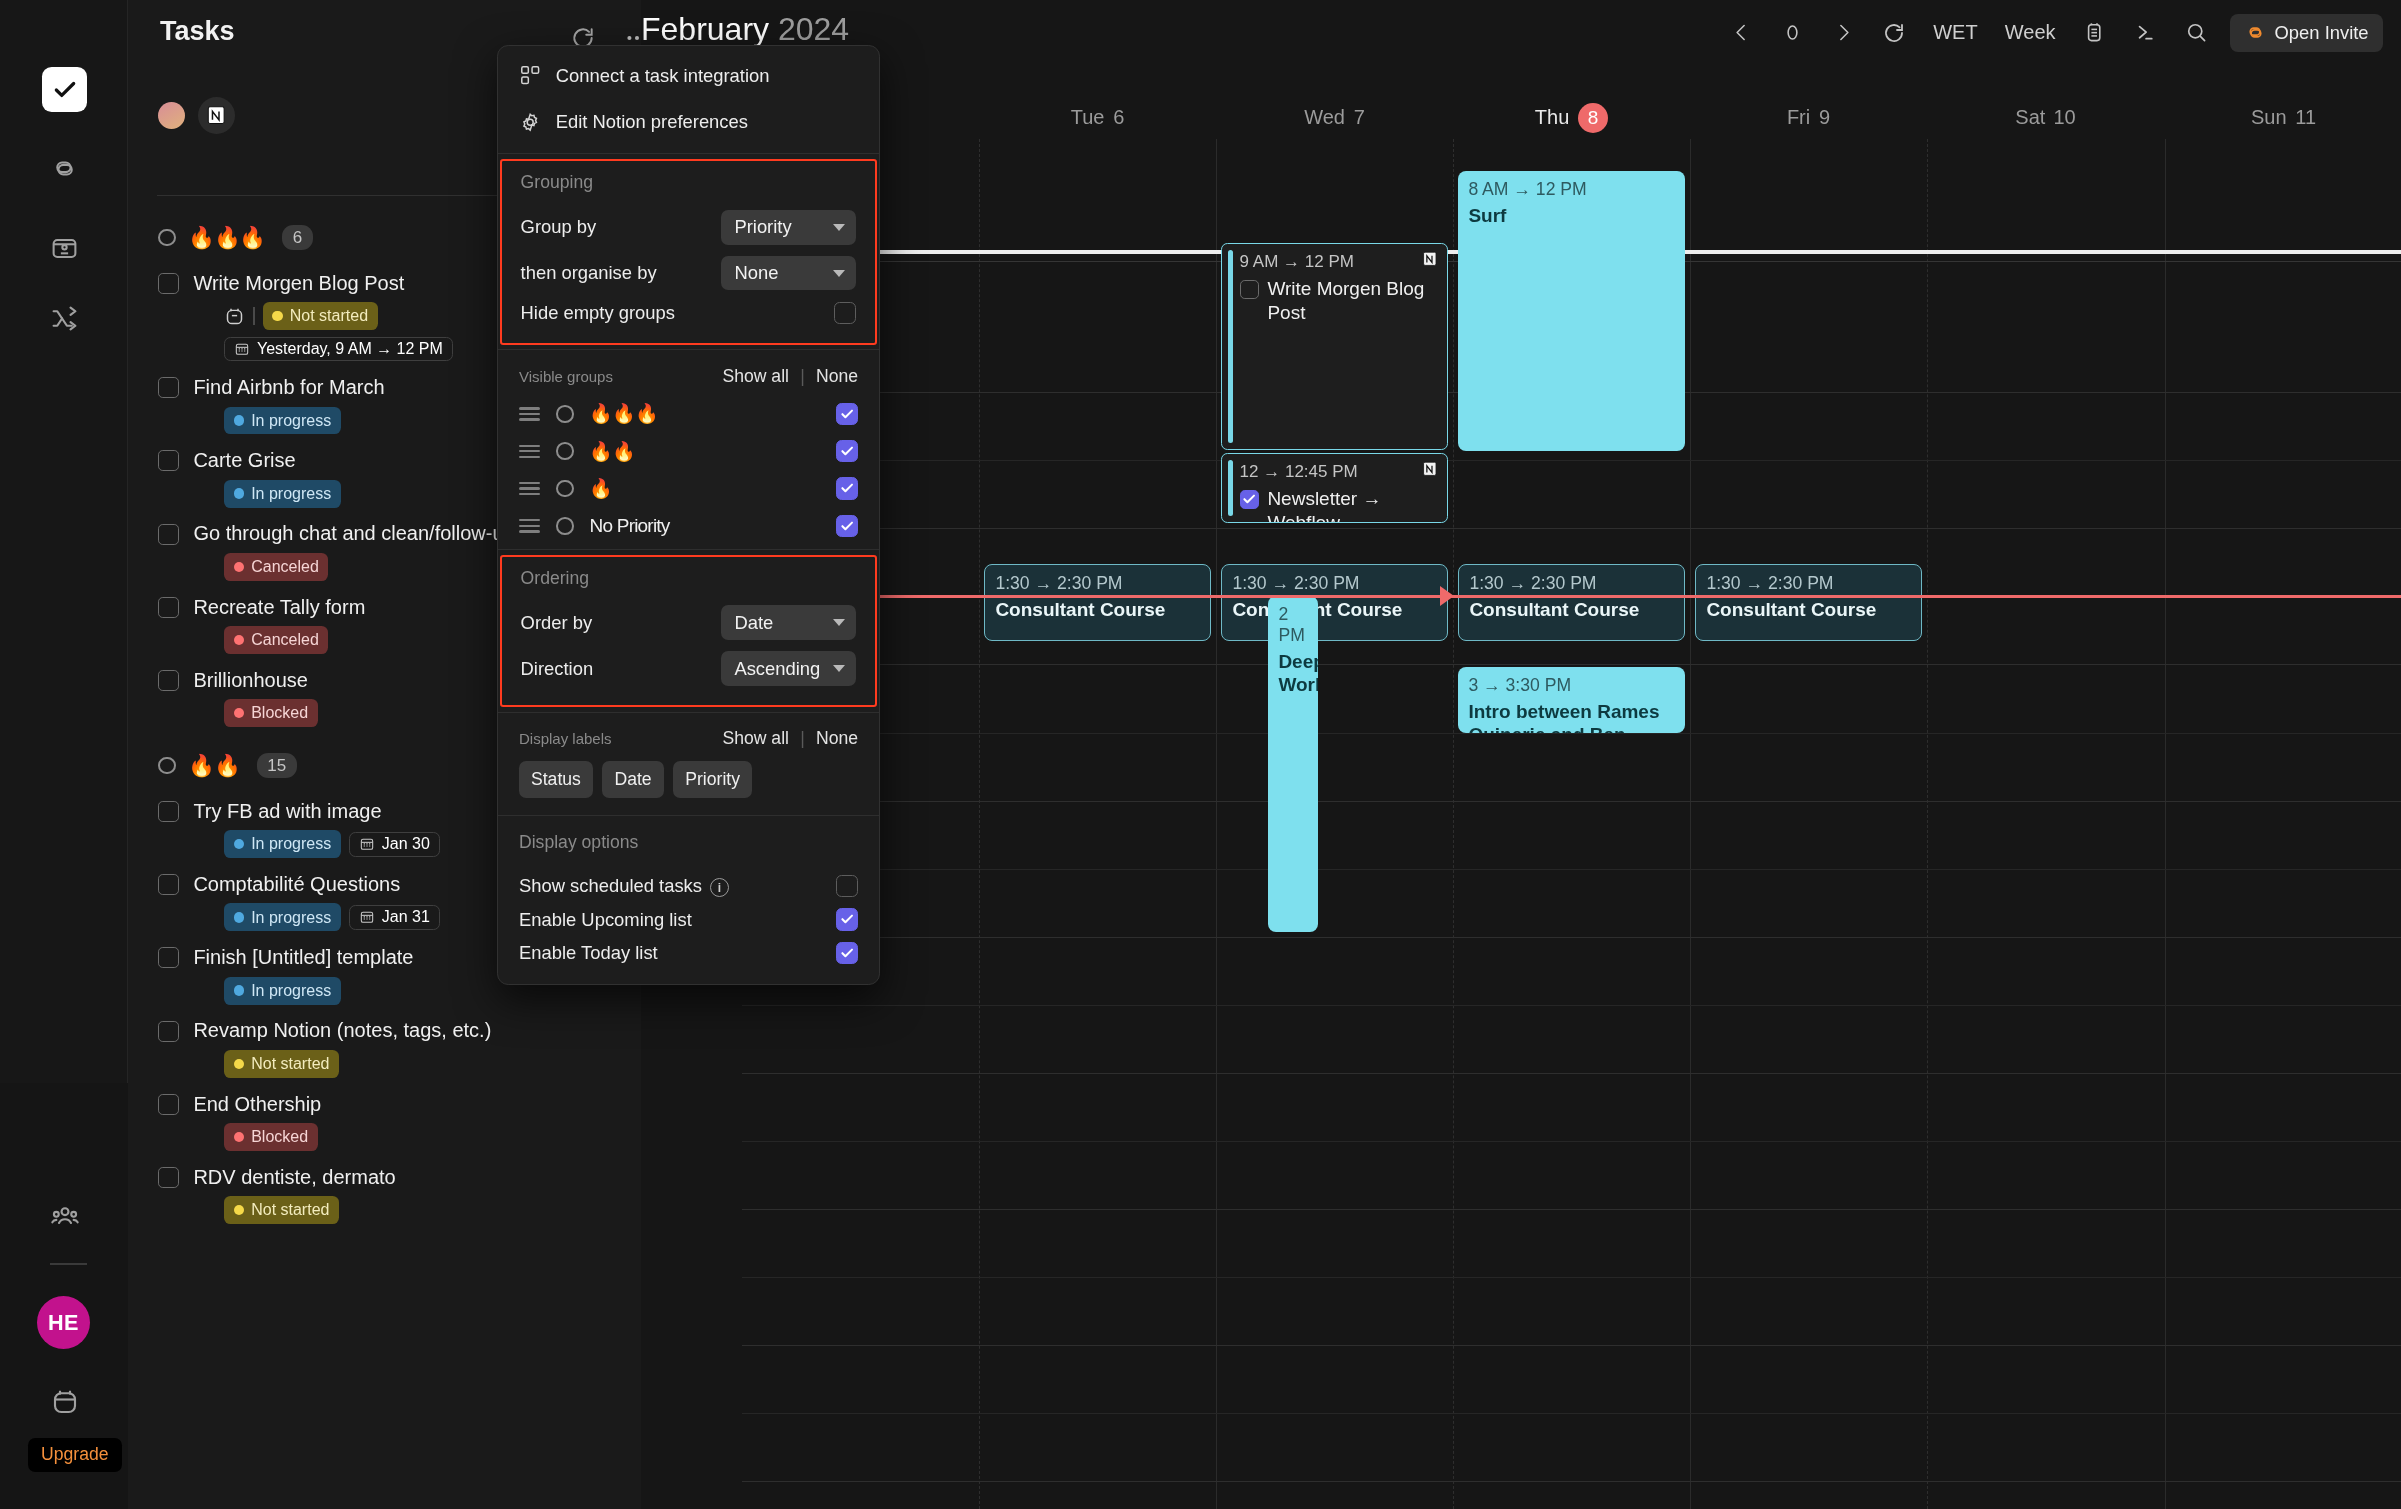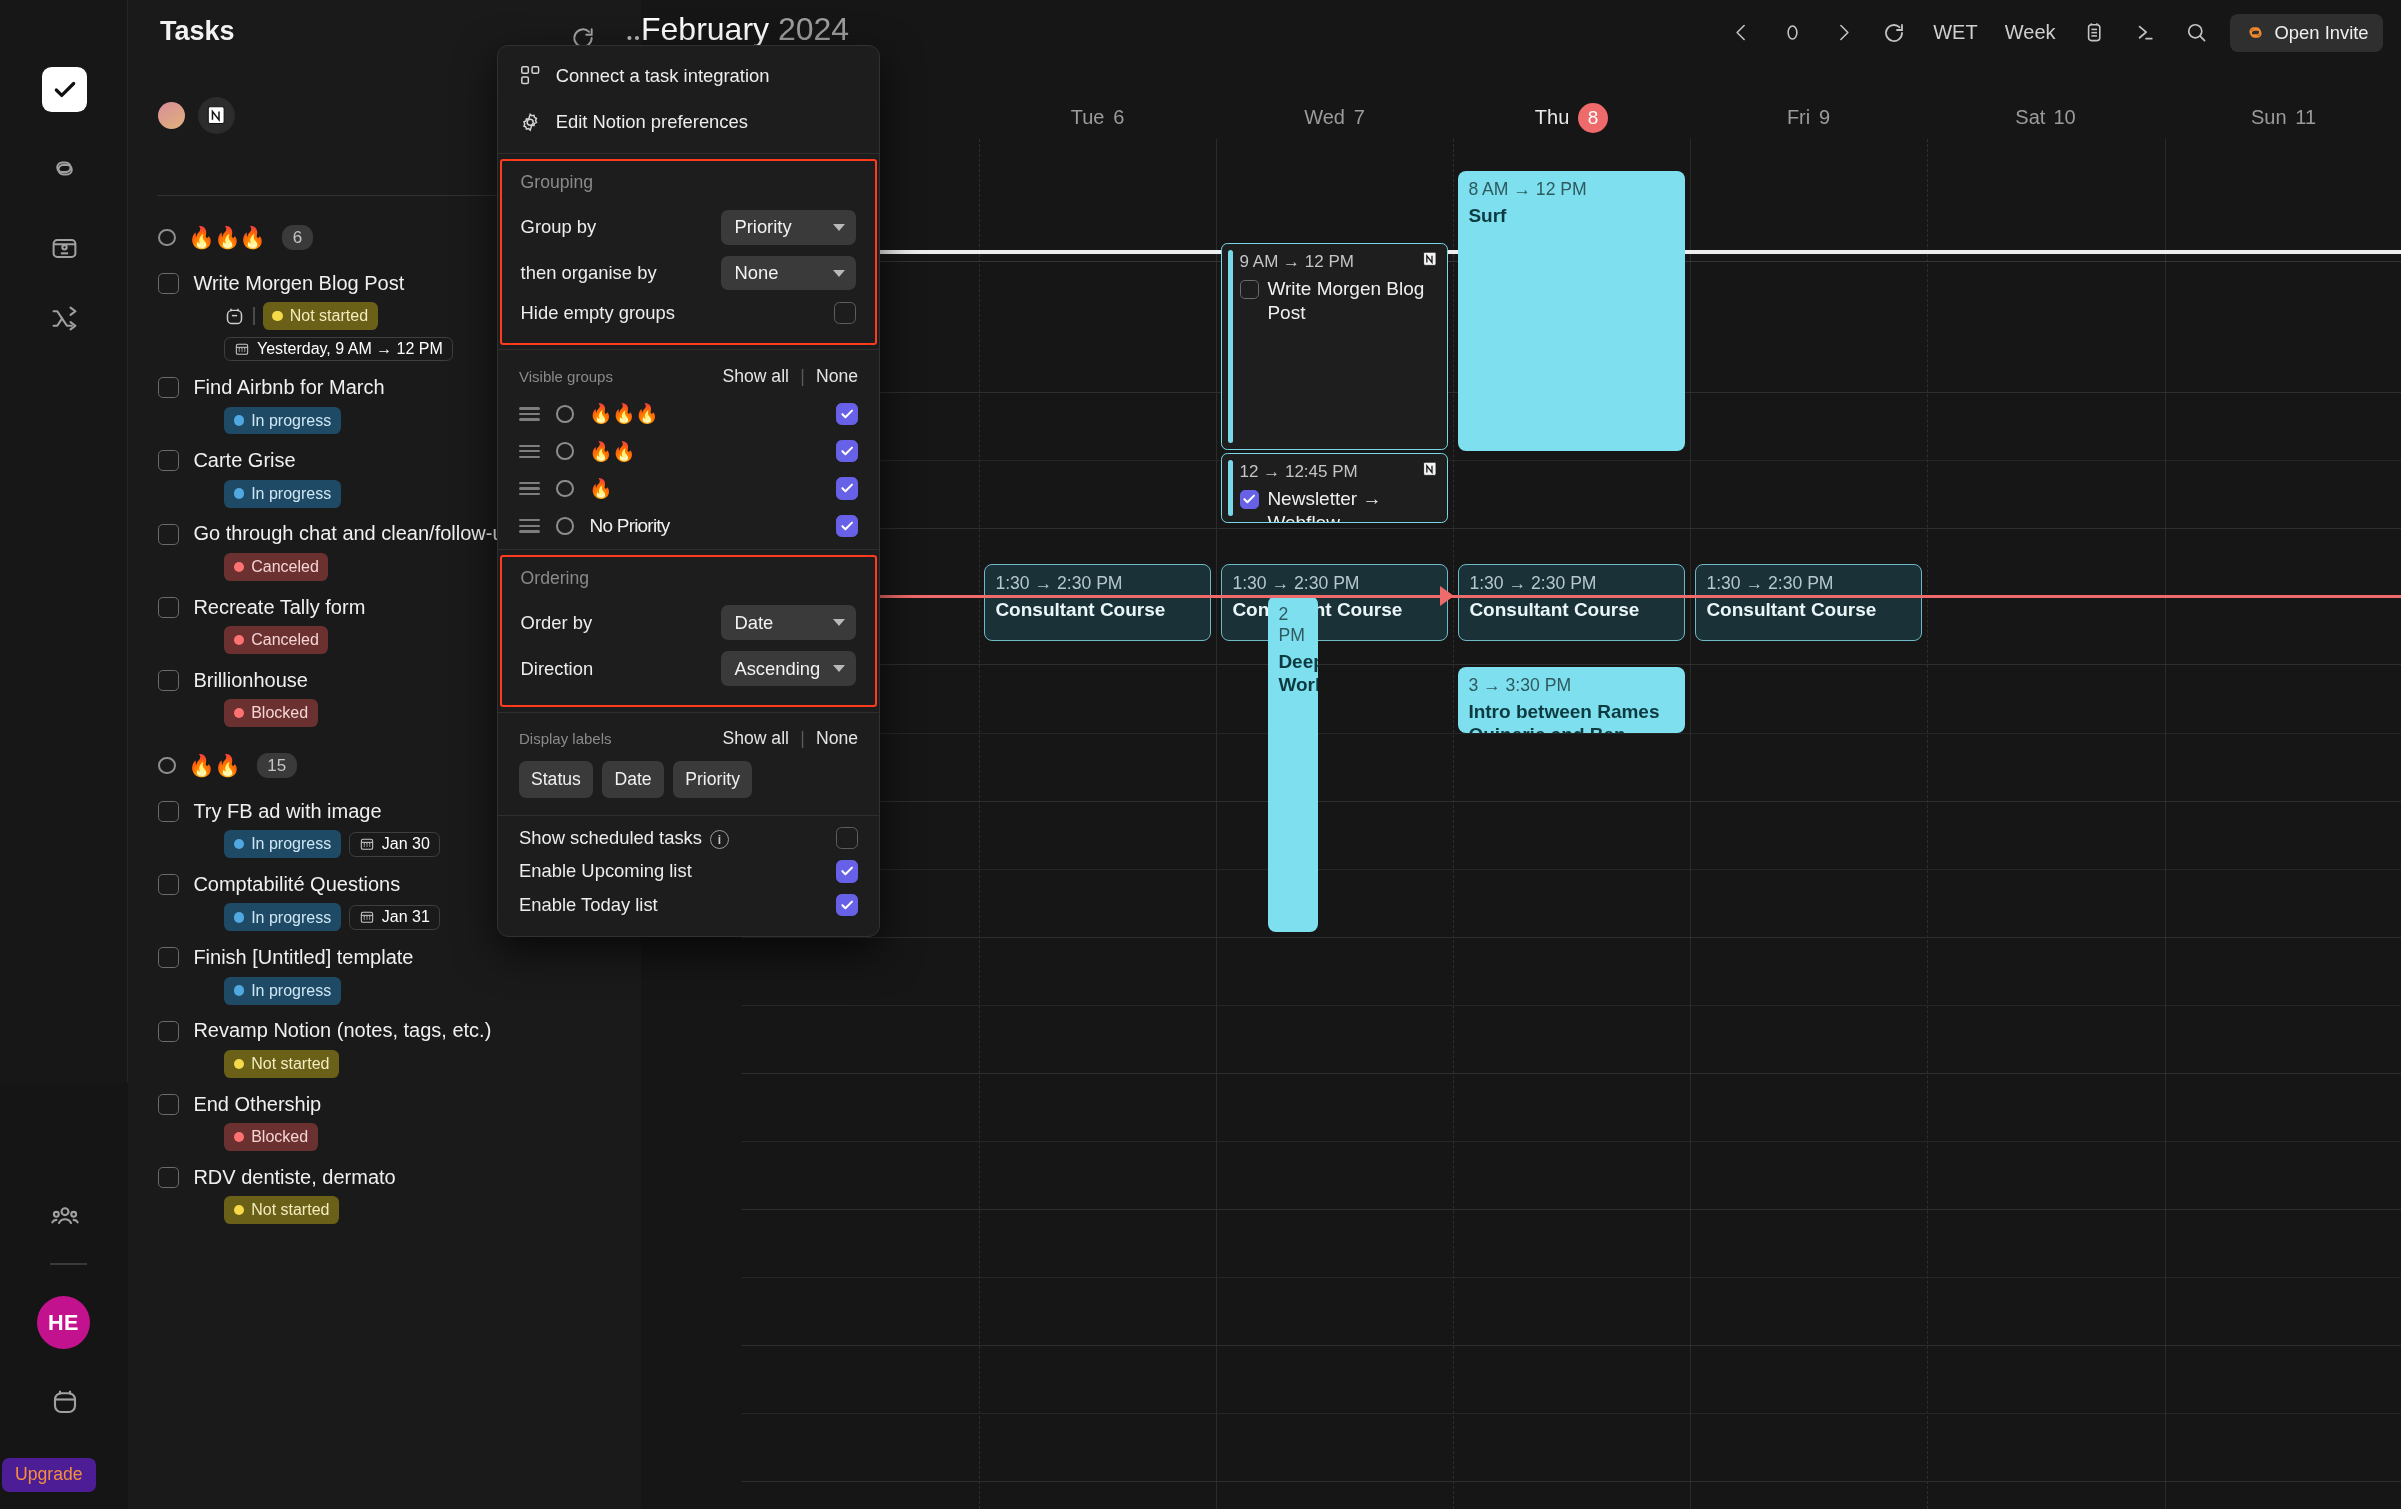--- a/index.html
+++ b/index.html
@@ -11,22 +11,22 @@
   .rail { position:absolute; left:0; top:0; width:128px; height:1083px; background:#171717;
           border-right:0.8px solid #252525; }
   .rail-icon { position:absolute; left:42px; width:45px; height:45px; display:flex;
                align-items:center; justify-content:center; cursor:pointer; }
   .rail-icon svg { display:block; }
   .rail-chk { background:#ffffff; border-radius:9.6px; }
   .rail-div { position:absolute; left:50px; width:37px; height:1.6px; background:#3a3a3a; top:1263px;}
   .avatar { position:absolute; left:37px; top:1296px; width:53px; height:53px; border-radius:50%;
             background:#c2128d; display:flex; align-items:center; justify-content:center;
             font-size:21.6px; font-weight:700; color:#fff; letter-spacing:0.4px; }
-  .upgrade { position:absolute; left:2px; top:1438px; padding:6.4px 13px; border-radius:7.2px;
-             background:#4c1d95; color:#f5903c; font-size:17.6px; font-weight:500; cursor:pointer;margin-top:20px;}
+  .upgrade { position:absolute; left:28px; top:1438px; padding:6.4px 13px; border-radius:7.2px;
+             background:#000000; color:#f5903c; font-size:17.6px; font-weight:500; cursor:pointer;}
 
   
   .tasks { position:absolute; left:128px; top:0; width:513px; height:1509px; background:#1a1a1a; }
   .tasks-head { position:absolute; left:0; top:0; width:513px; height:77px; }
   .tasks-title { position:absolute; left:32px; top:16px; font-size:27px; font-weight:600; color:#f2f2f2; }
   .th-icon { position:absolute; top:22.4px; width:32px; height:32px; display:flex; align-items:center;
              justify-content:center; cursor:pointer; color:#a8a8a8; }
   .calpicker-row { position:absolute; left:0; top:83px; width:513px; height:64px; display:flex;
                    align-items:center; gap:13px; padding-left:30px; }
   .cal-dot { width:27px; height:27px; border-radius:50%;
@@ -755,20 +755,23 @@
       </span>
     </div>
     <div class="chips" id="chips">
         <span class="chip">Status</span>
         <span class="chip">Date</span>
         <span class="chip">Priority</span>
       </div>
 
     <div class="msep"></div>
 
+    <div style="padding:11.2px 21px 4.8px">
+      <div class="mlabel">Display options</div>
+    </div>
     <div id="dopts" style="padding:0 21px 14.4px">
         <div class="mrow">
           <span class="lbl"><span>Show scheduled tasks</span><span class="info">i</span></span>
           <span class="cbox"></span>
         </div>
         <div class="mrow">
           <span class="lbl"><span>Enable Upcoming list</span></span>
           <span class="cbox on">
             <svg width="14.4" height="14.4" viewBox="0 0 24 24" fill="none" stroke="#fff" stroke-width="3.4" stroke-linecap="round" stroke-linejoin="round">
               <polyline points="4,12 9,17 20,6"></polyline>

